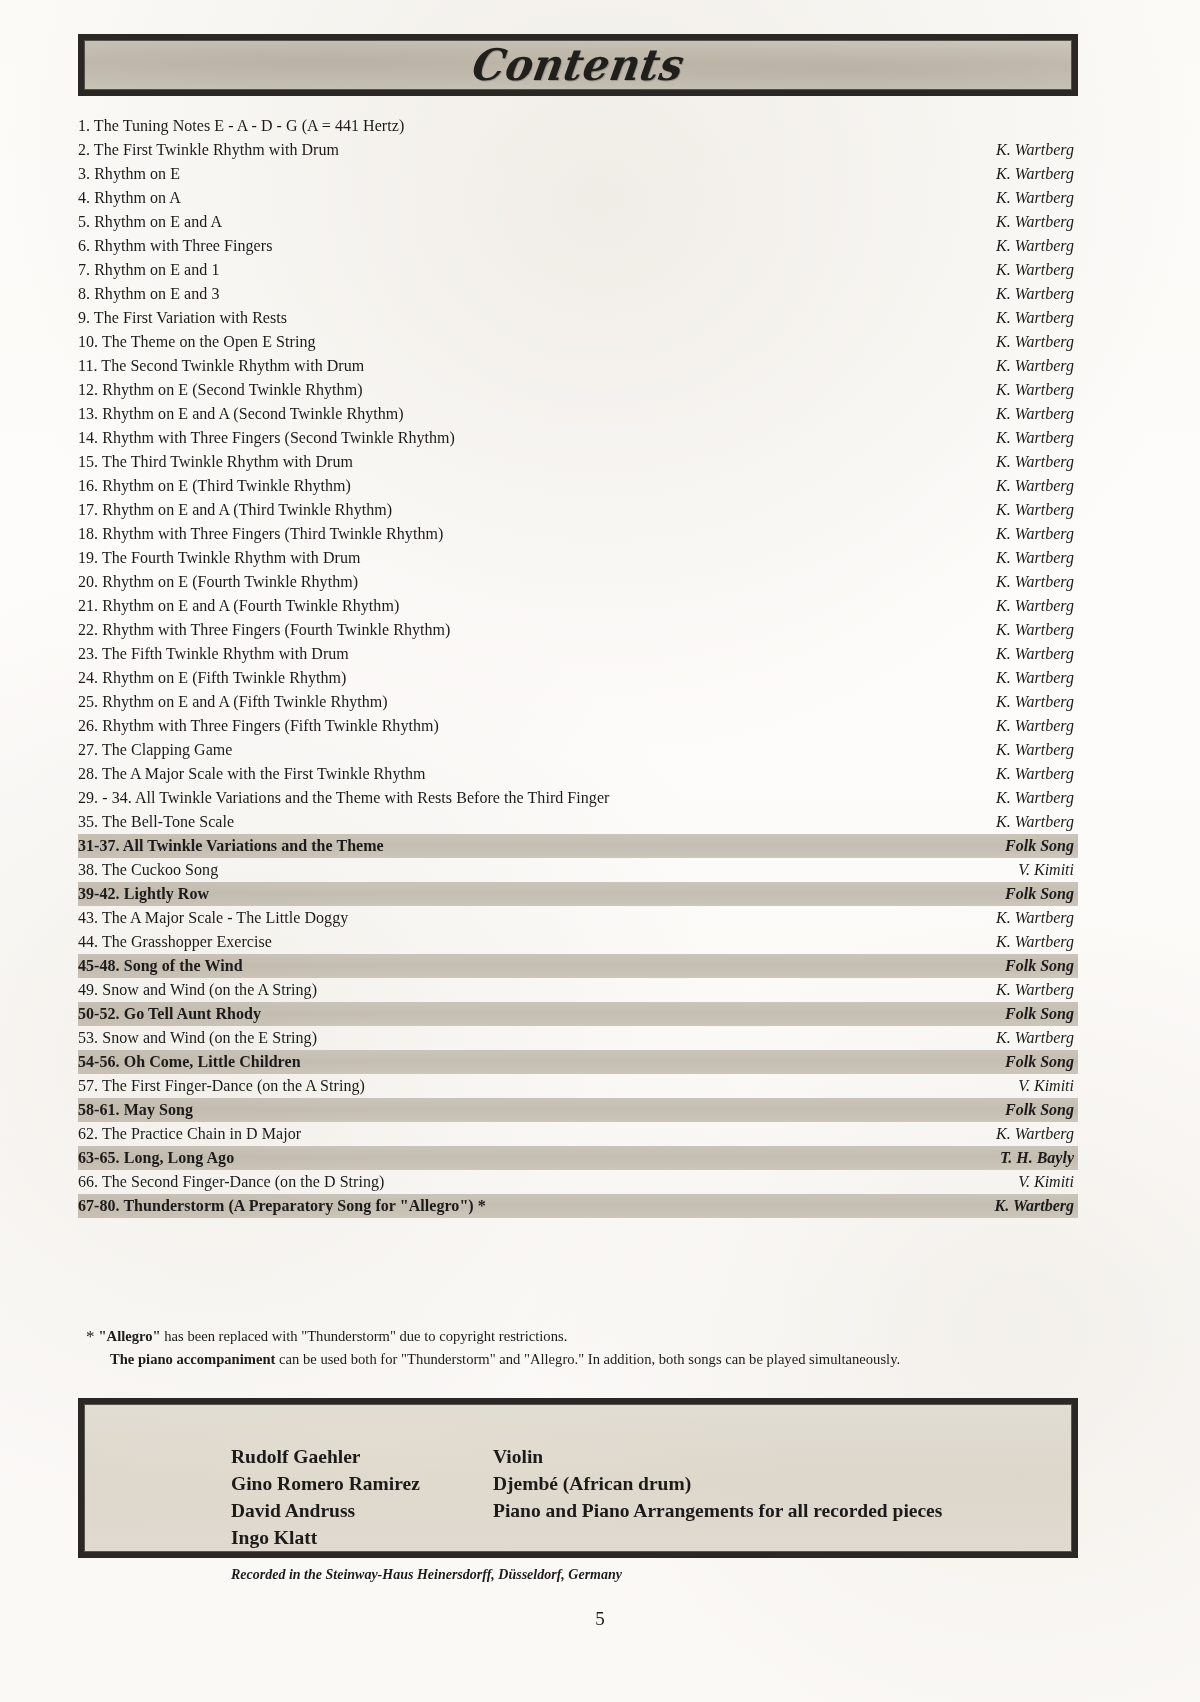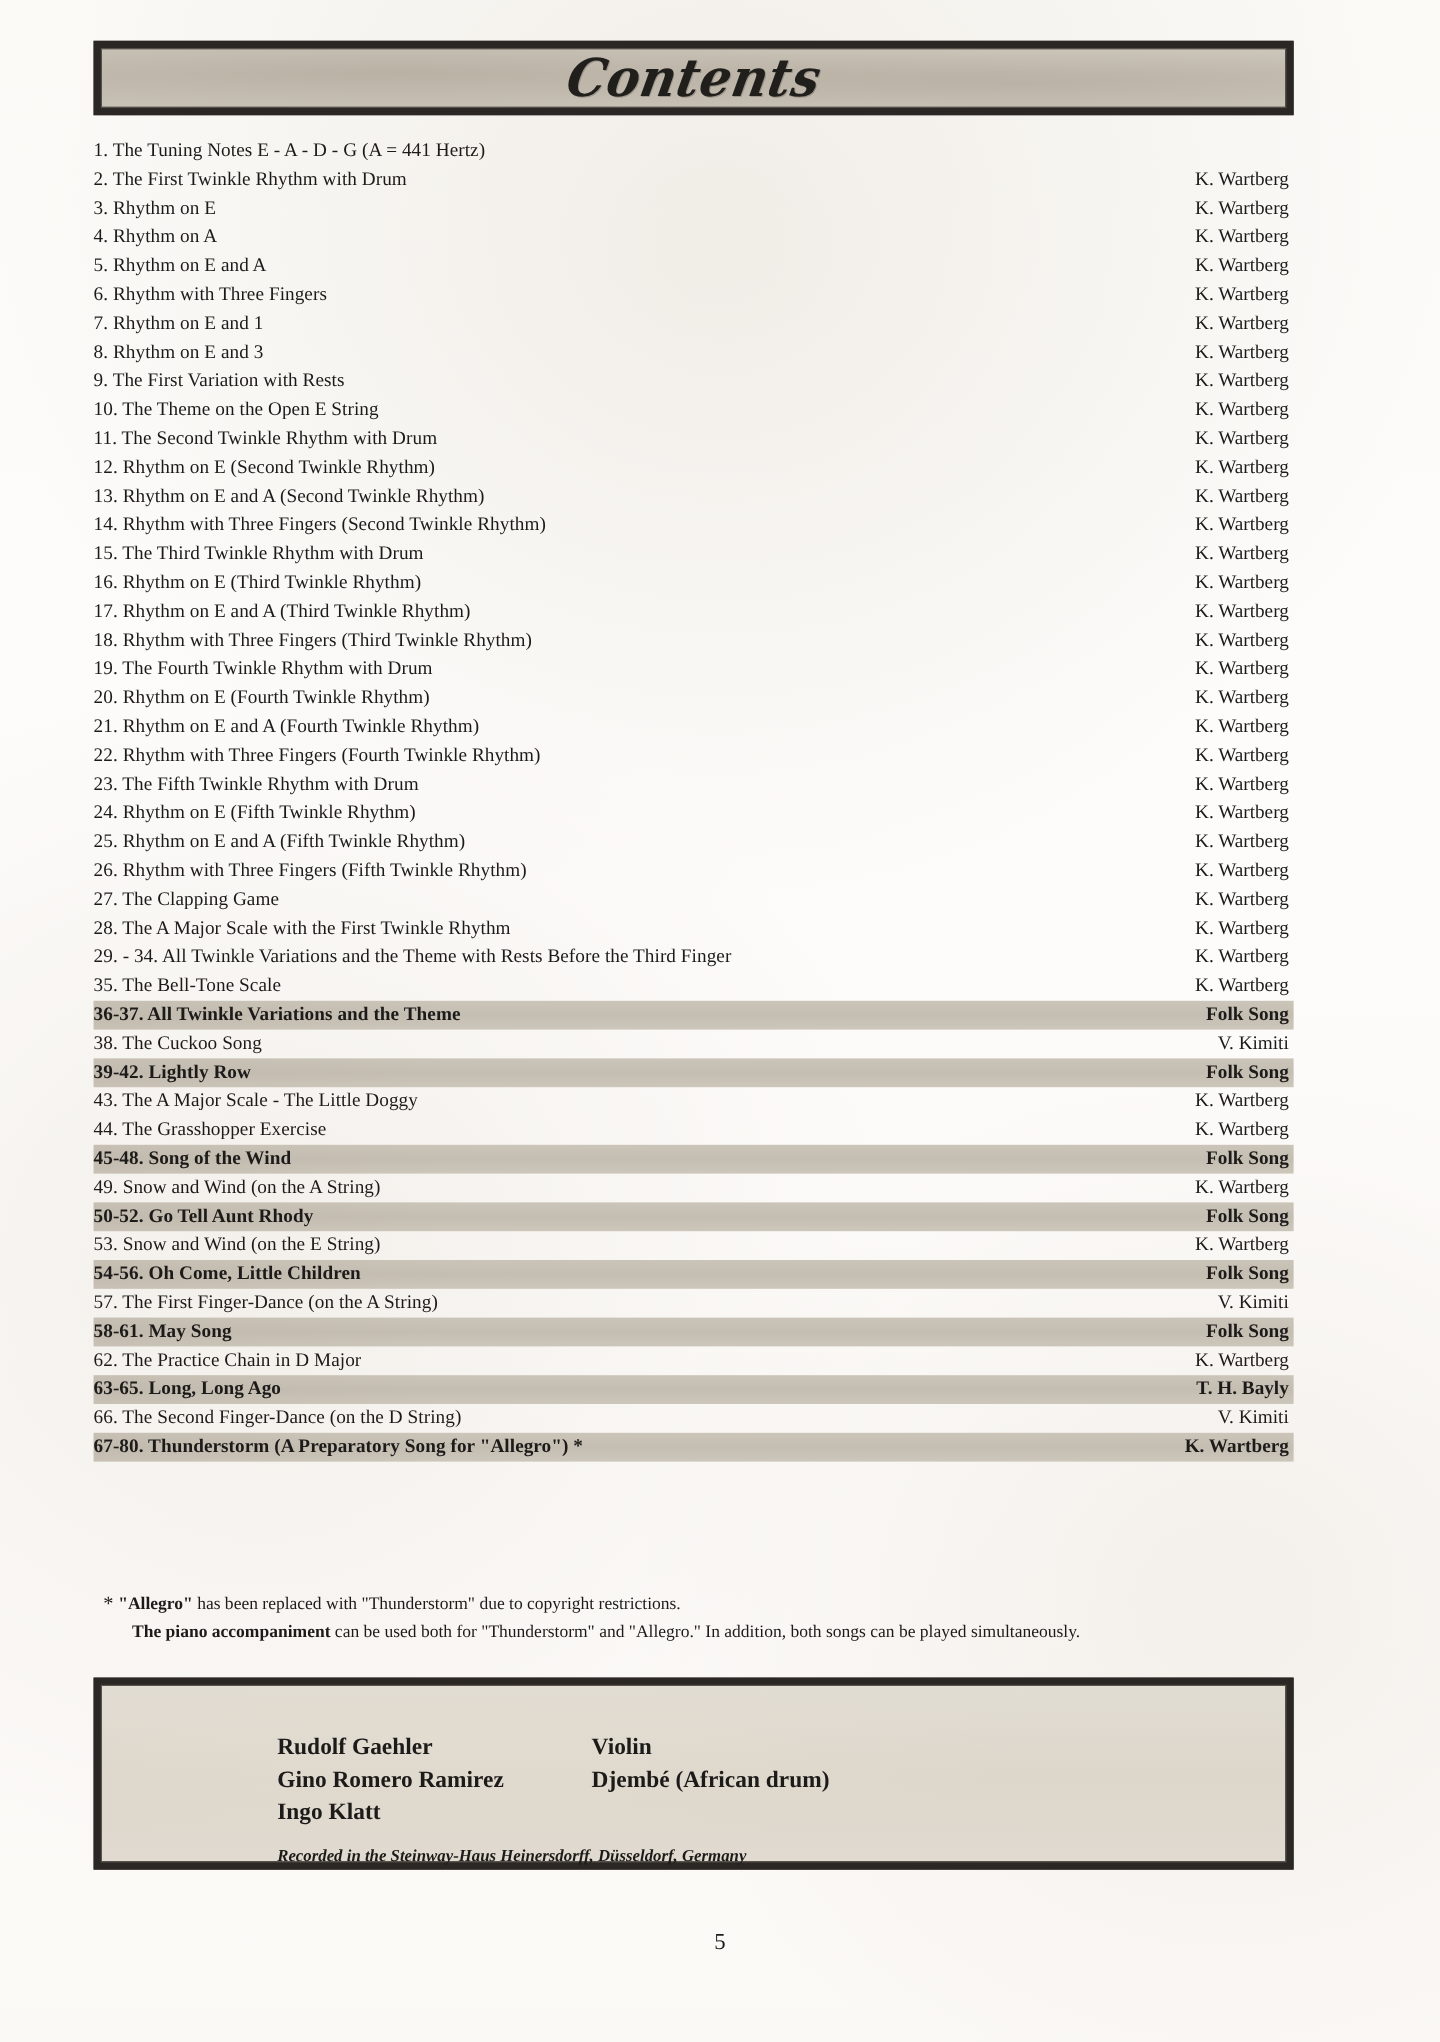--- a/index.html
+++ b/index.html
@@ -79,20 +79,21 @@
     line-height: 24px;
     padding: 0 2px 0 0;
     box-sizing: border-box;
     font-size: 16px;
   }
   .toc-row .ttl {
     white-space: nowrap;
     letter-spacing: 0.05px;
   }
   .toc-row .cmp {
+    font-style: italic;
     white-space: nowrap;
     text-align: center;
     padding-right: 2px;
   }
   .toc-row.hl {
     background:
       linear-gradient(90deg, rgba(186,178,165,0.25), rgba(255,255,255,0) 30%),
       linear-gradient(180deg, #cbc4b8 0%, #c4bdb1 50%, #cdc6ba 100%);
     font-weight: 700;
   }
@@ -293,21 +294,21 @@
     </div>
     <div class="toc-row">
       <span class="ttl">29. - 34. All Twinkle Variations and the Theme with Rests Before the Third Finger</span>
       <span class="cmp">K. Wartberg</span>
     </div>
     <div class="toc-row">
       <span class="ttl">35. The Bell-Tone Scale</span>
       <span class="cmp">K. Wartberg</span>
     </div>
     <div class="toc-row hl">
-      <span class="ttl">36-37. All Twinkle Variations and the Theme</span>
+      <span class="ttl">31-37. All Twinkle Variations and the Theme</span>
       <span class="cmp">Folk Song</span>
     </div>
     <div class="toc-row">
       <span class="ttl">38. The Cuckoo Song</span>
       <span class="cmp">V. Kimiti</span>
     </div>
     <div class="toc-row hl">
       <span class="ttl">39-42. Lightly Row</span>
       <span class="cmp">Folk Song</span>
     </div>
@@ -379,20 +380,24 @@
     <div id="credits-list">
         <div class="credit-row">
           <span class="who">Rudolf Gaehler</span>
           <span class="what">Violin</span>
         </div>
         <div class="credit-row">
           <span class="who">Gino Romero Ramirez</span>
           <span class="what">Djembé (African drum)</span>
         </div>
         <div class="credit-row">
+          <span class="who">David Andruss</span>
+          <span class="what">Piano and Piano Arrangements for all recorded pieces</span>
+        </div>
+        <div class="credit-row">
           <span class="who">Ingo Klatt</span>
         </div>
       </div>
     <div class="credits-note">Recorded in the Steinway-Haus Heinersdorff, Düsseldorf, Germany</div>
   </div>
 </div>
 
 <div class="page-number">5</div>
 
 </body></html>

